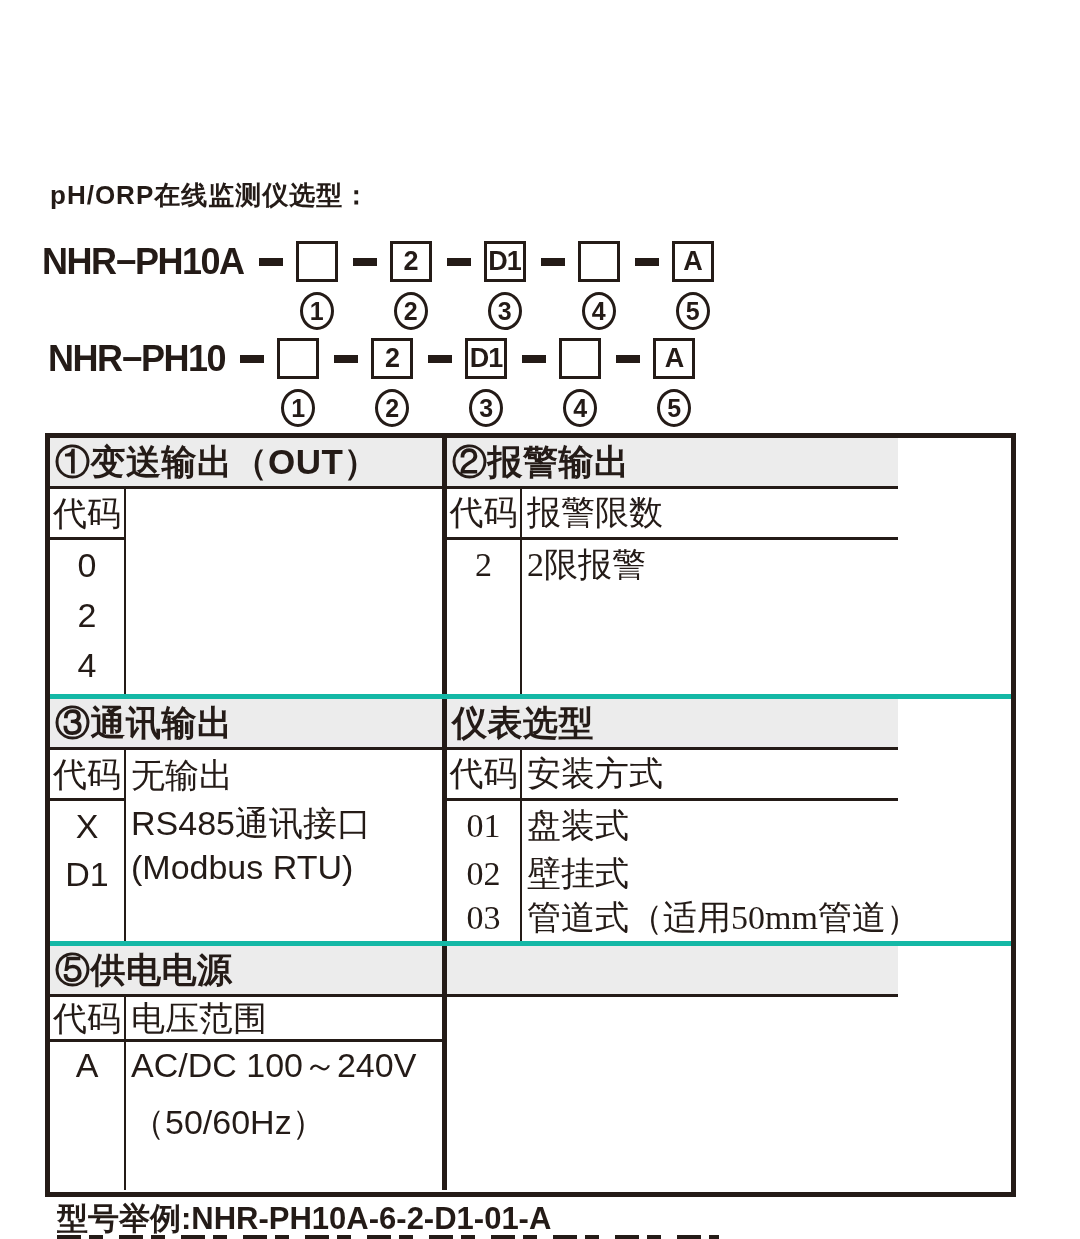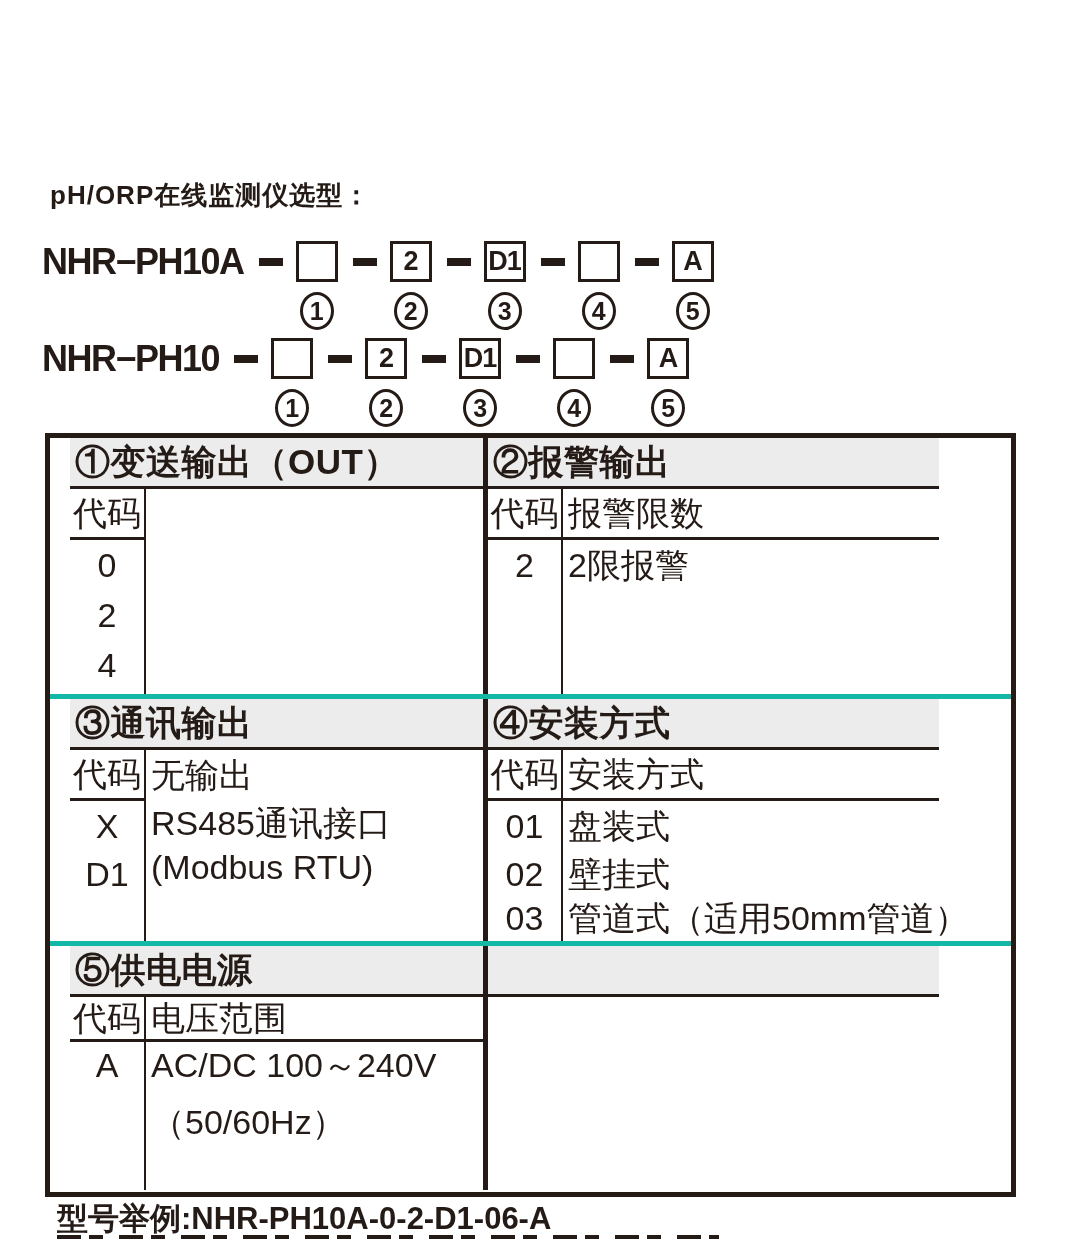--- a/index.html
+++ b/index.html
@@ -10,21 +10,21 @@
   
   .band { position:absolute; left:0; top:22px; width:1080px; height:123px; background:#cdcdcd; }
   .band-inner { position:absolute; left:0; top:0; width:1026px; height:100%; text-align:center; }
   .title { margin-top:20px; font-size:56px; font-weight:600; letter-spacing:2px; color:#151210; line-height:58px; }
   .subtitle { margin-top:4px; font-size:24px; font-weight:400; color:#2e2c2a; letter-spacing:0.5px; line-height:26px; }
   
   .heading { position:absolute; left:50px; top:178px; font-size:26px; font-weight:700; letter-spacing:1px; }
   
   .model-line { position:absolute; display:flex; align-items:flex-start; }
   .model-line-1 { left:42px; top:241px;justify-content:flex-end; }
-  .model-line-2 { left:42px; top:338px; }
+  .model-line-2 { left:48px; top:338px; }
   .model-label { font-size:36px; font-weight:700; line-height:41px; letter-spacing:-1.5px; white-space:nowrap; }
   .slot { display:flex; align-items:flex-start; }
   .dash { width:24px; height:8px; background:#241b17; margin:17px 13px 0 15px; }
   .boxcol { display:flex; flex-direction:column; align-items:center; }
   .mbox {
     box-sizing:border-box; width:42px; height:41px; border:3px solid #241b17; background:#fff;
     display:flex; align-items:center; justify-content:center;
     font-size:27px; font-weight:600; letter-spacing:-1px;
   }
   .mcircle {
@@ -35,22 +35,22 @@
   }
   
   .seltable {
     position:absolute; left:45px; top:433px; width:971px; height:764px;
     box-sizing:border-box; border:5px solid #241b17; background:#fff;
   }
   .sec { display:flex; }
   .sec + .sec { border-top:5px solid #14b8a6; }
   .sec1 { height:256px; } .sec2 { height:242px; } .sec3 { height:244px; }
   .half { box-sizing:border-box; display:flex; flex-direction:column; }
-  .half.left { width:433px;padding-left:20px; }
-  .half.right { width:456px; border-left:5px solid #241b17; }
+  .half.left { width:392px; }
+  .half.right { width:456px; border-left:5px solid #241b17;font-family:Liberation Serif, serif; }
   .sec-header {
     height:48px; flex:0 0 48px; background:#ececec; border-bottom:3px solid #241b17;
     display:flex; align-items:center; padding-left:5px; box-sizing:content-box;
     font-size:35px; font-weight:700; letter-spacing:0.5px; white-space:nowrap;
   }
   .sec-grid { display:flex; flex:1; }
   .col-code { width:76px; flex:0 0 76px; border-right:2px solid #241b17; box-sizing:border-box; text-align:center; }
   .half.right .col-code { width:75px; flex:0 0 75px; }
   .col-desc { flex:1; min-width:0; }
   .cell { font-size:34px; white-space:nowrap; }
@@ -195,21 +195,21 @@
             <div class="cell r42"></div>
           </div>
           <div class="col-desc">
             <div class="cell r50 desc-c">无输出</div>
             <div class="cell r46 desc-c">RS485通讯接口</div>
             <div class="cell r42 desc-c">(Modbus RTU)</div>
           </div>
         </div>
       </div>
       <div class="half right">
-        <div class="sec-header">④安装方式</div>
+        <div class="sec-header">仪表选型</div>
         <div class="sec-grid">
           <div class="col-code">
             <div class="cell subhead">代码</div>
             <div class="cell r50">01</div>
             <div class="cell r46">02</div>
             <div class="cell r42">03</div>
           </div>
           <div class="col-desc">
             <div class="cell subhead desc-c">安装方式</div>
             <div class="cell r50 desc-c">盘装式</div>
@@ -237,16 +237,16 @@
         </div>
       </div>
       <div class="half right">
         <div class="sec-header"></div>
         <div class="sec-grid"></div>
       </div>
     </div>
 
   </div>
 
-  <div class="example">型号举例:NHR-PH10A-0-2-D1-06-A</div>
+  <div class="example">型号举例:NHR-PH10A-6-2-D1-01-A</div>
   <div class="cutoff"></div>
 
 </div>
 
 </body></html>

